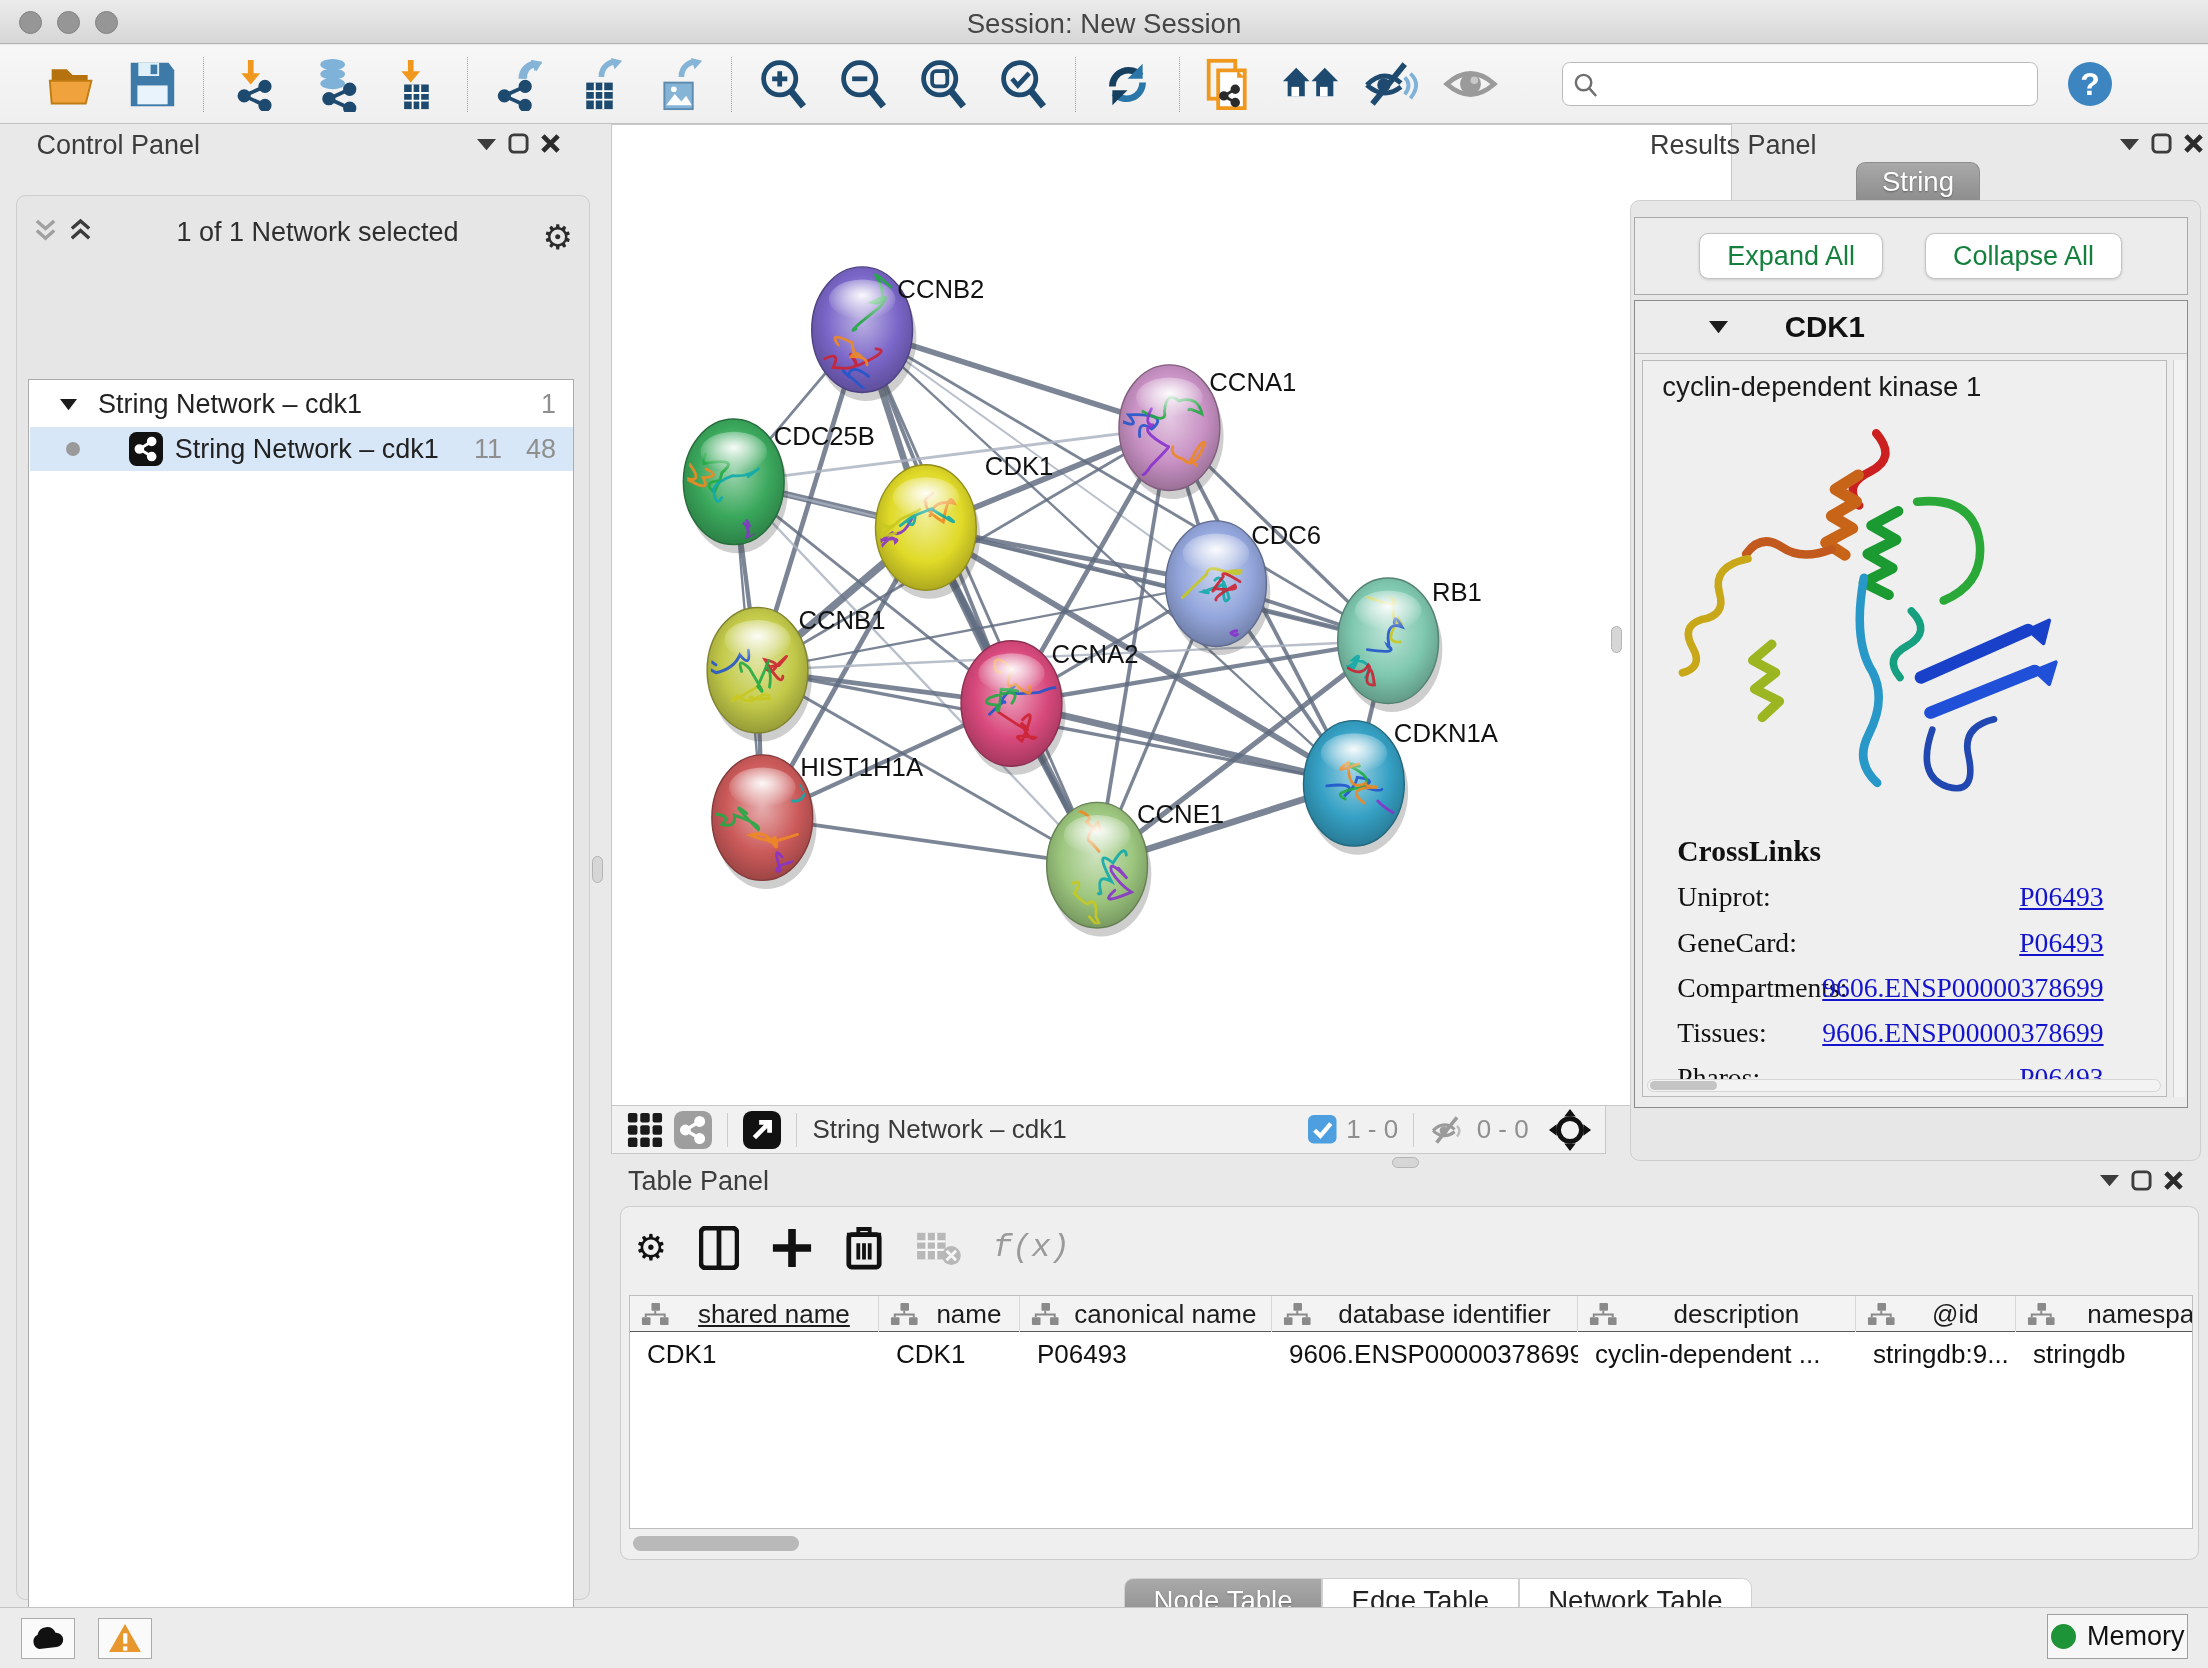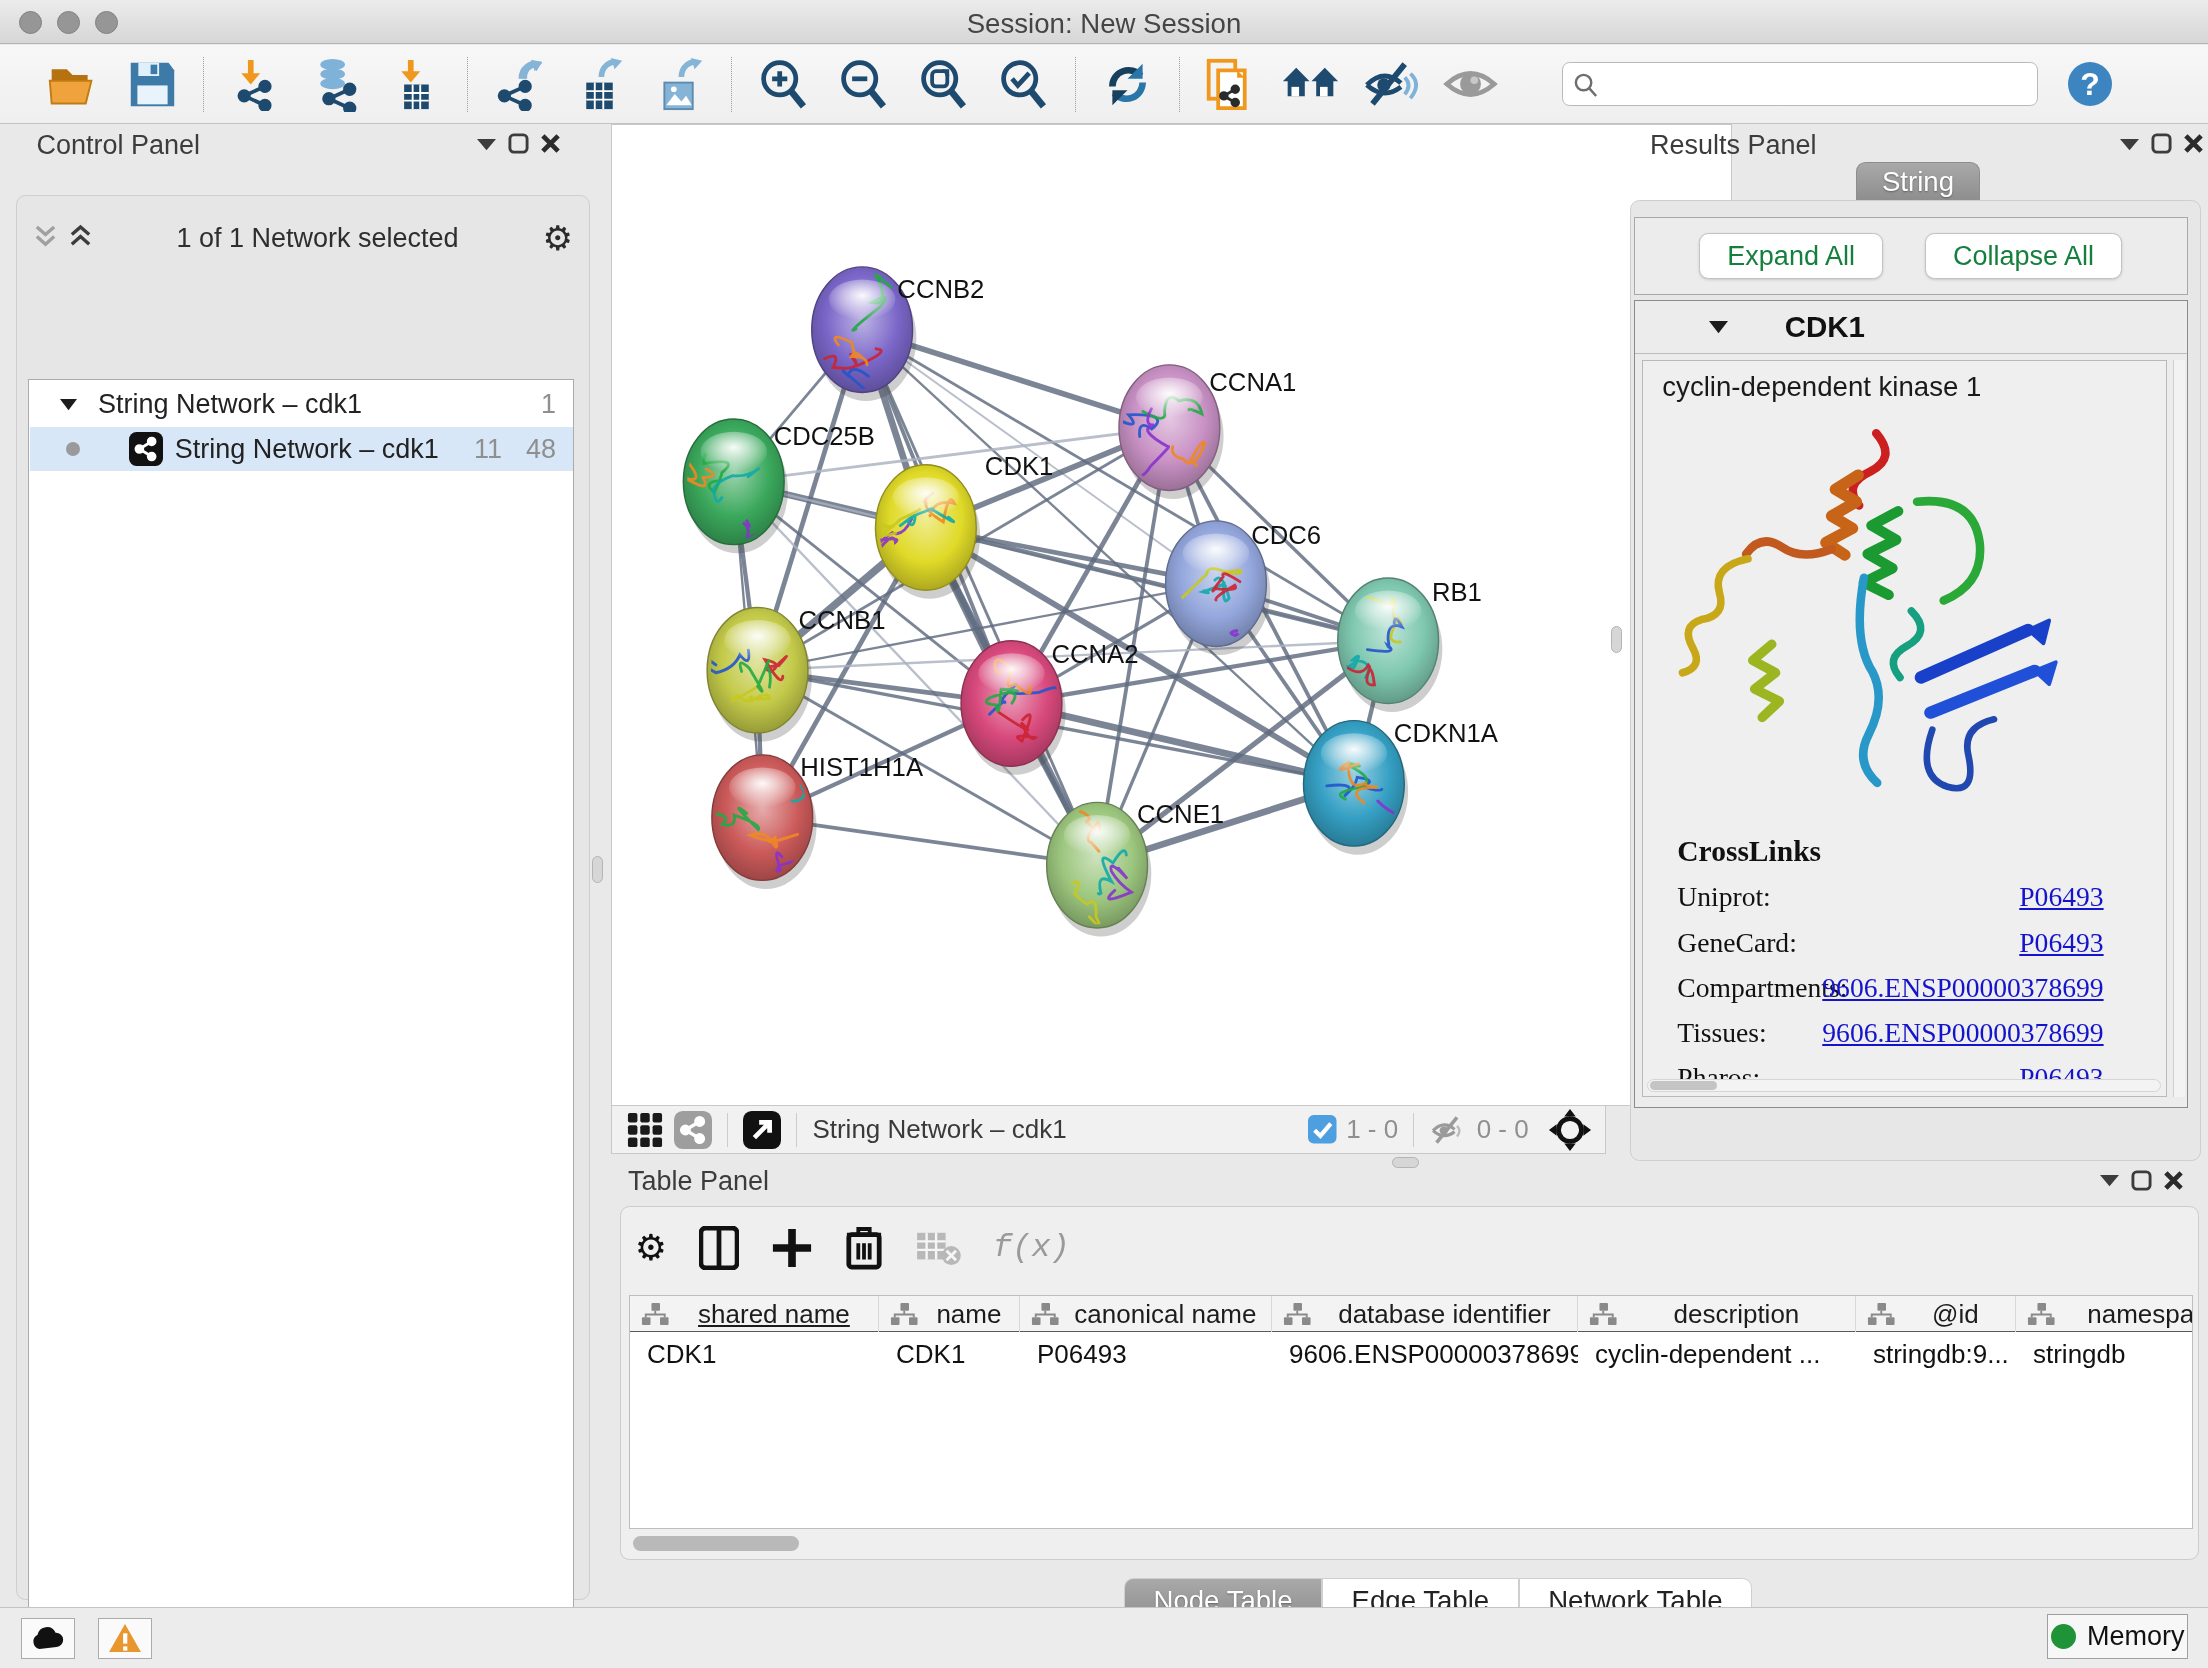--- a/index.html
+++ b/index.html
@@ -285,21 +285,21 @@
           <rect x="2" y="2" width="18" height="18" rx="4" fill="none" stroke="#3c3c3c" stroke-width="3"></rect>
         </svg>
       </span>
     <span class="ph-ico">
         <svg width="19" height="19" viewBox="0 0 20 20">
           <path d="M2 2 L18 18 M18 2 L2 18" stroke="#2b2b2b" stroke-width="5"></path>
         </svg>
       </span>
   </div>
   <div class="abs cp-outer" style="top:71px;height:1405px"></div>
-  <div class="abs" style="left:25px;top:93px;width:540px;height:42px;display:flex;align-items:center">
+  <div class="abs" style="left:25px;top:93px;width:540px;height:42px;display:flex;">
     <span class="chev"><svg width="25" height="27" viewBox="0 0 26 28">
           <path d="M4 4 l9 8 l9 -8 M4 14 l9 8 l9 -8" stroke="#a0a0a0" stroke-width="3.5" fill="none"></path>
         </svg></span>
     <span class="chev" style="margin-left:9.5px"><svg width="25" height="27" viewBox="0 0 26 28">
           <path d="M4 12 l9 -8 l9 8 M4 22 l9 -8 l9 8" stroke="#3c3c3c" stroke-width="3.5" fill="none"></path>
         </svg></span>
     <span style="flex:1;text-align:center;font-size:27px;color:#2e2e2e">1 of 1 Network selected</span>
     <span style="font-family:'DejaVu Sans',sans-serif;font-size:34px;color:#2b2b2b">⚙</span>
   </div>
   <div class="abs cp-white">

